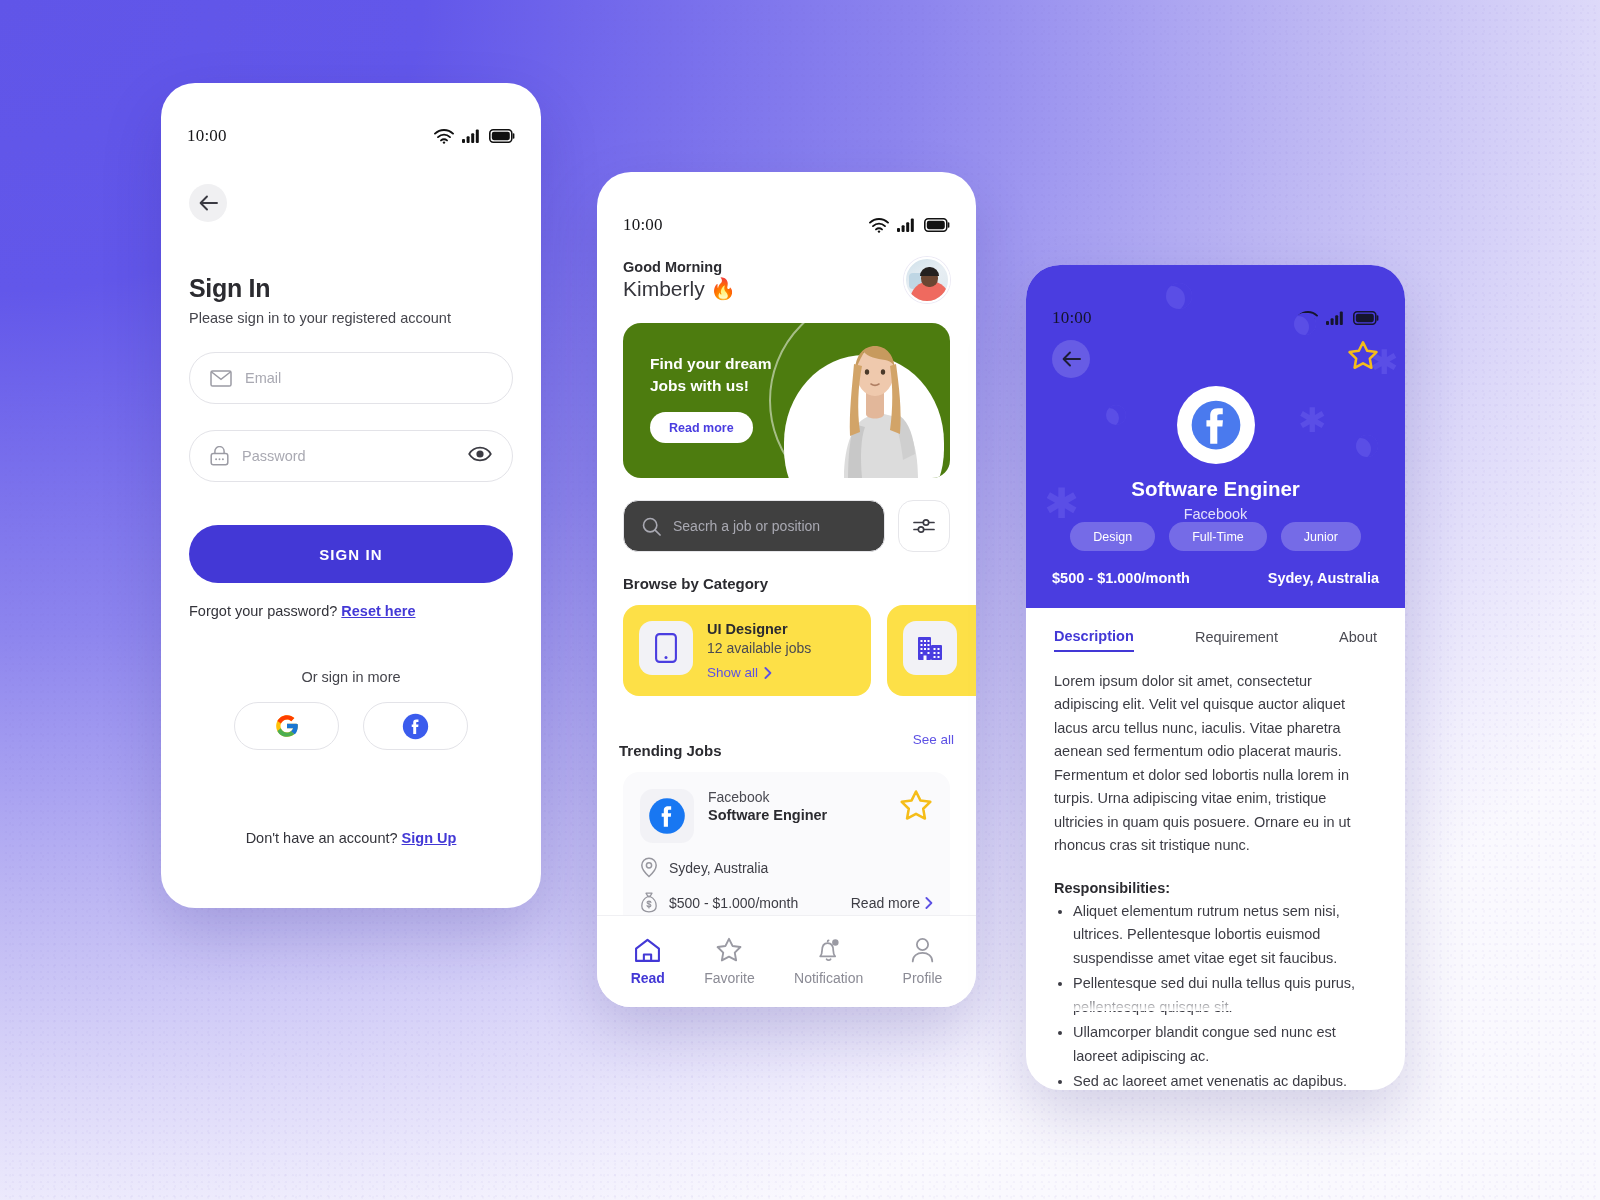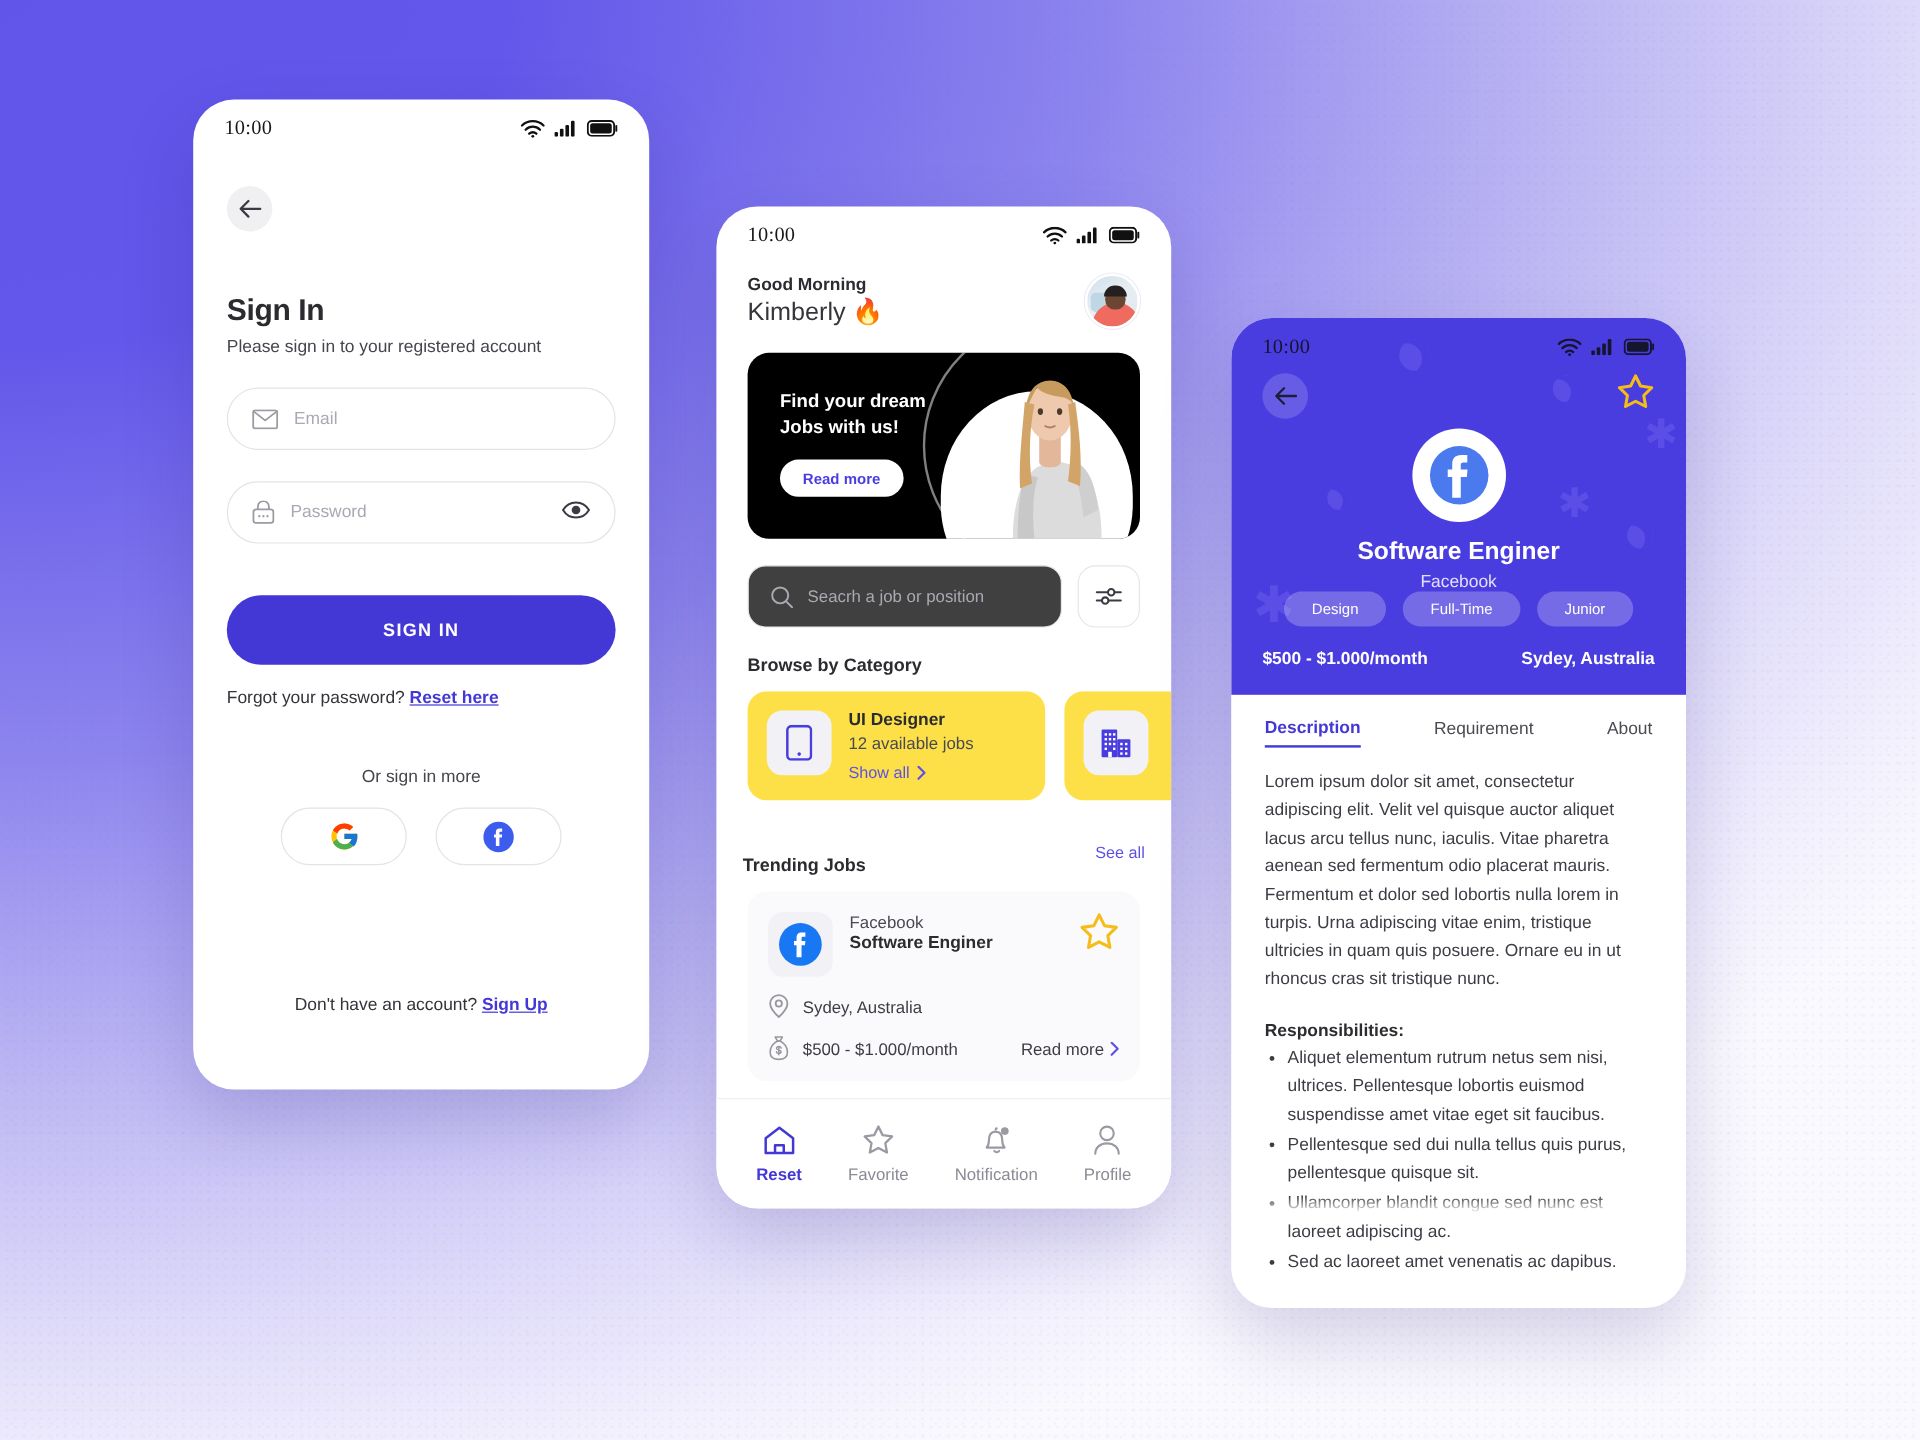--- a/index.html
+++ b/index.html
@@ -24,20 +24,21 @@
   .phone {
     position: absolute;
     background: #ffffff;
     border-radius: 34px;
     overflow: hidden;
     box-shadow: 0 26px 60px rgba(40,25,120,.18);
   }
   .status-bar {
     display: flex; align-items: center; justify-content: space-between;
     padding: 14px 26px 0 26px;
+    margin-top: 29px;
   }
   .status-time { font-family: "Liberation Serif", serif; font-size: 17px; color: #17171a; letter-spacing: .2px; }
   .status-icons { display: flex; align-items: center; gap: 8px; }
   .status-icons svg { display: block; }
 
   
   #phone-signin { left: 161px; top: 83px; width: 380px; height: 825px; }
   .back-btn {
     width: 38px; height: 38px; border-radius: 50%;
     background: #f0f0f2; display: flex; align-items: center; justify-content: center;
@@ -80,21 +81,21 @@
     background: linear-gradient(150deg,#cfe0ea 0%,#e7eef3 45%,#dfe8ee 100%);
     position: relative; border: 2px solid #fff; box-shadow: 0 0 0 1px #eceaf5;
   }
   .avatar .head { position:absolute; width:17px; height:18px; border-radius:50% 50% 46% 46%; background:#6c4632; left:15px; top:10px; }
   .avatar .hair { position:absolute; width:19px; height:9px; border-radius:9px 9px 0 0; background:#24201f; left:14px; top:8px; }
   .avatar .body { position:absolute; width:40px; height:20px; border-radius:20px 20px 0 0; background:#ef6a5f; left:4px; bottom:0; }
   .avatar .bgblob { position:absolute; width:22px; height:16px; border-radius:4px; background:#b9d2e2; left:3px; top:14px; opacity:.85;}
 
   .banner {
     margin: 20px 26px 0 26px; height: 155px; border-radius: 18px;
-    background: #000000; position: relative; overflow: hidden;
+    background: #4d7c0f; position: relative; overflow: hidden;
   }
   .banner .swoosh {
     position:absolute; right:-34px; top:-30px; width: 215px; height: 215px;
     border-radius:50%; border: 2.5px solid rgba(255,255,255,.5);
   }
   .banner .whiteblob {
     position:absolute; right:6px; bottom:-52px; width: 160px; height: 175px;
     border-radius: 50% 50% 46% 46%; background:#fff;
   }
   .banner-title { position: relative; z-index: 3; color: #fff; font-weight: bold; font-size: 15.5px; line-height: 1.42; padding: 30px 0 0 27px; width: 180px; }
@@ -461,21 +462,21 @@
       </div>
     </div>
   </div>
 
   <div class="bottom-nav">
     <div class="nav-item active">
       <svg width="27" height="25" viewBox="0 0 26 24" fill="none">
           <path d="M2 10.2L13 1.7l11 8.5V22H2z" stroke="#4338d6" stroke-width="2" stroke-linejoin="round"></path>
           <path d="M9.5 22v-6.2h7V22" stroke="#4338d6" stroke-width="2" stroke-linejoin="round"></path>
         </svg>
-      <div class="nav-label">Reset</div>
+      <div class="nav-label">Read</div>
     </div>
     <div class="nav-item">
       <svg width="28" height="26" viewBox="0 0 24 23" fill="none">
           <path d="M12 1.6l3.1 6.3 7 1-5 4.9 1.2 6.9-6.3-3.3-6.3 3.3L6.9 13.8l-5-4.9 7-1z" stroke="#9a9aa3" stroke-width="1.7" stroke-linejoin="round"></path>
         </svg>
       <div class="nav-label">Favorite</div>
     </div>
     <div class="nav-item">
       <svg width="27" height="26" viewBox="0 0 26 25" fill="none">
           <path d="M5 18.6c1.4-1.4 1.8-3 1.8-5.5 0-3.5 1.1-7.3 5.4-7.3s5.4 3.8 5.4 7.3c0 2.5.4 4.1 1.8 5.5z" stroke="#9a9aa3" stroke-width="1.7" stroke-linejoin="round"></path>

